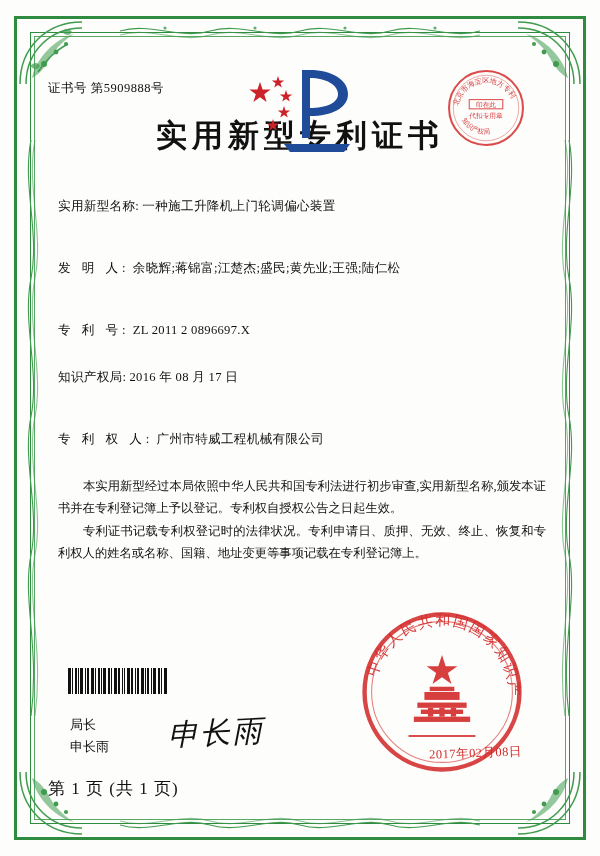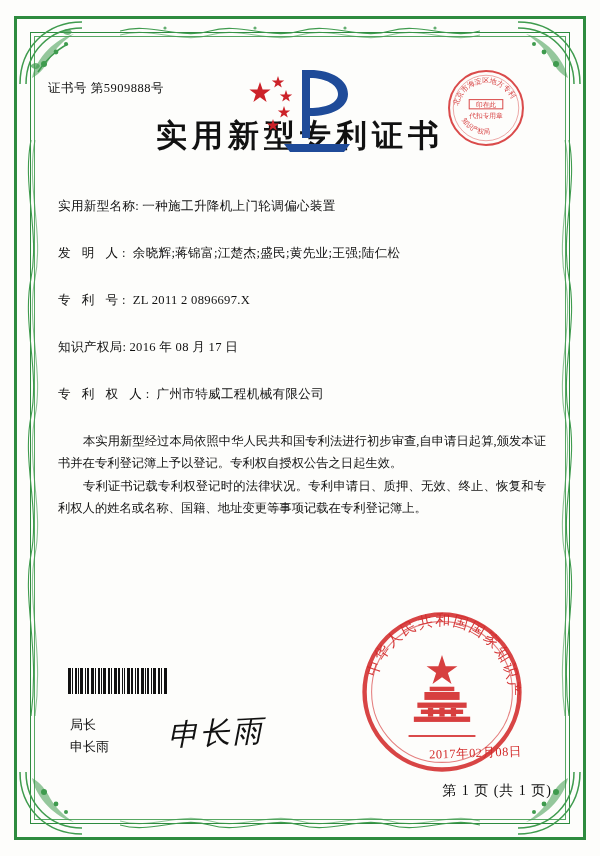--- a/index.html
+++ b/index.html
@@ -145,21 +145,21 @@
     white-space: nowrap;
   }
   .field-label {
     display: inline-block;
     letter-spacing: 0.3px;
   }
   .field-value {
     display: inline;
     letter-spacing: 0.3px;
   }
-  .spaced-3 { letter-spacing: 4px; }
+  .spaced-3 { letter-spacing: 4px; margin-top: 15px; }
 
   .paragraphs {
     margin-top: 18px;
     padding: 0 6px 0 10px;
   }
   .para {
     font-size: 12.3px;
     line-height: 1.75;
     text-indent: 25px;
     text-align: justify;
@@ -222,22 +222,22 @@
     color: #d32b2b;
     letter-spacing: 0.5px;
     transform: rotate(-2deg);
   }
 
   .footer {
     position: absolute;
     left: 0;
     right: 0;
     bottom: 6px;
-    text-align: right;
-    font-size: 14px;
+    text-align: left;
+    font-size: 17px;
     color: #111;
     letter-spacing: 1px;
   }
 </style>
 </head>
 <body>
 
 <div class="page">
 
   <div class="frame-outer"></div>
@@ -397,21 +397,21 @@
         <span class="field-label">知识产权局:</span>
         <span class="field-value">2016 年 08 月 17 日</span>
       </div>
       <div class="field-row">
         <span class="field-label spaced-3">专 利 权 人:</span>
         <span class="field-value">广州市特威工程机械有限公司</span>
       </div>
     </div>
 
     <div class="paragraphs">
-      <p class="para">本实用新型经过本局依照中华人民共和国专利法进行初步审查,自申请日起算,颁发本证书并在专利登记簿上予以登记。专利权自授权公告之日起生效。</p>
+      <p class="para">本实用新型经过本局依照中华人民共和国专利法进行初步审查,实用新型名称,颁发本证书并在专利登记簿上予以登记。专利权自授权公告之日起生效。</p>
       <p class="para">专利证书记载专利权登记时的法律状况。专利申请日、质押、无效、终止、恢复和专利权人的姓名或名称、国籍、地址变更等事项记载在专利登记簿上。</p>
     </div>
 
     <div class="barcode">
       <i style="width:3px"></i>
         <i style="width:1px;background:transparent"></i>
       <i style="width:1px"></i>
         <i style="width:2px;background:transparent"></i>
       <i style="width:2px"></i>
         <i style="width:1px;background:transparent"></i>

